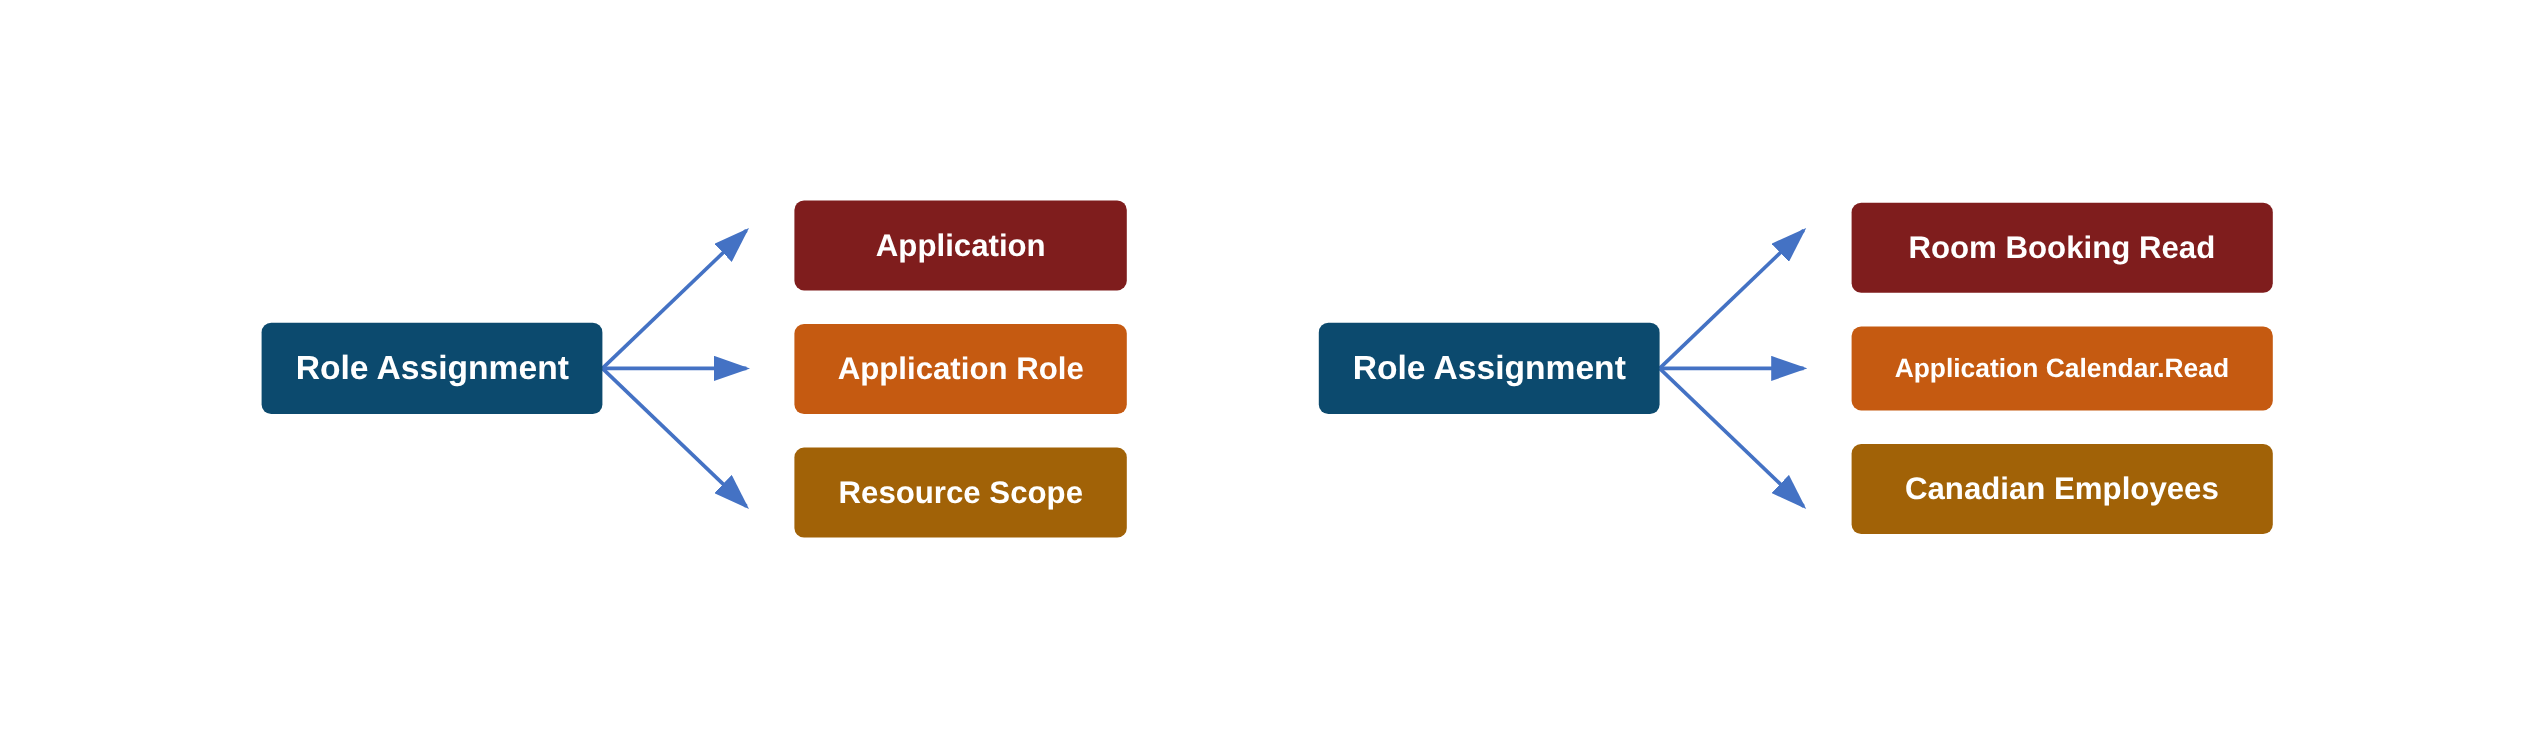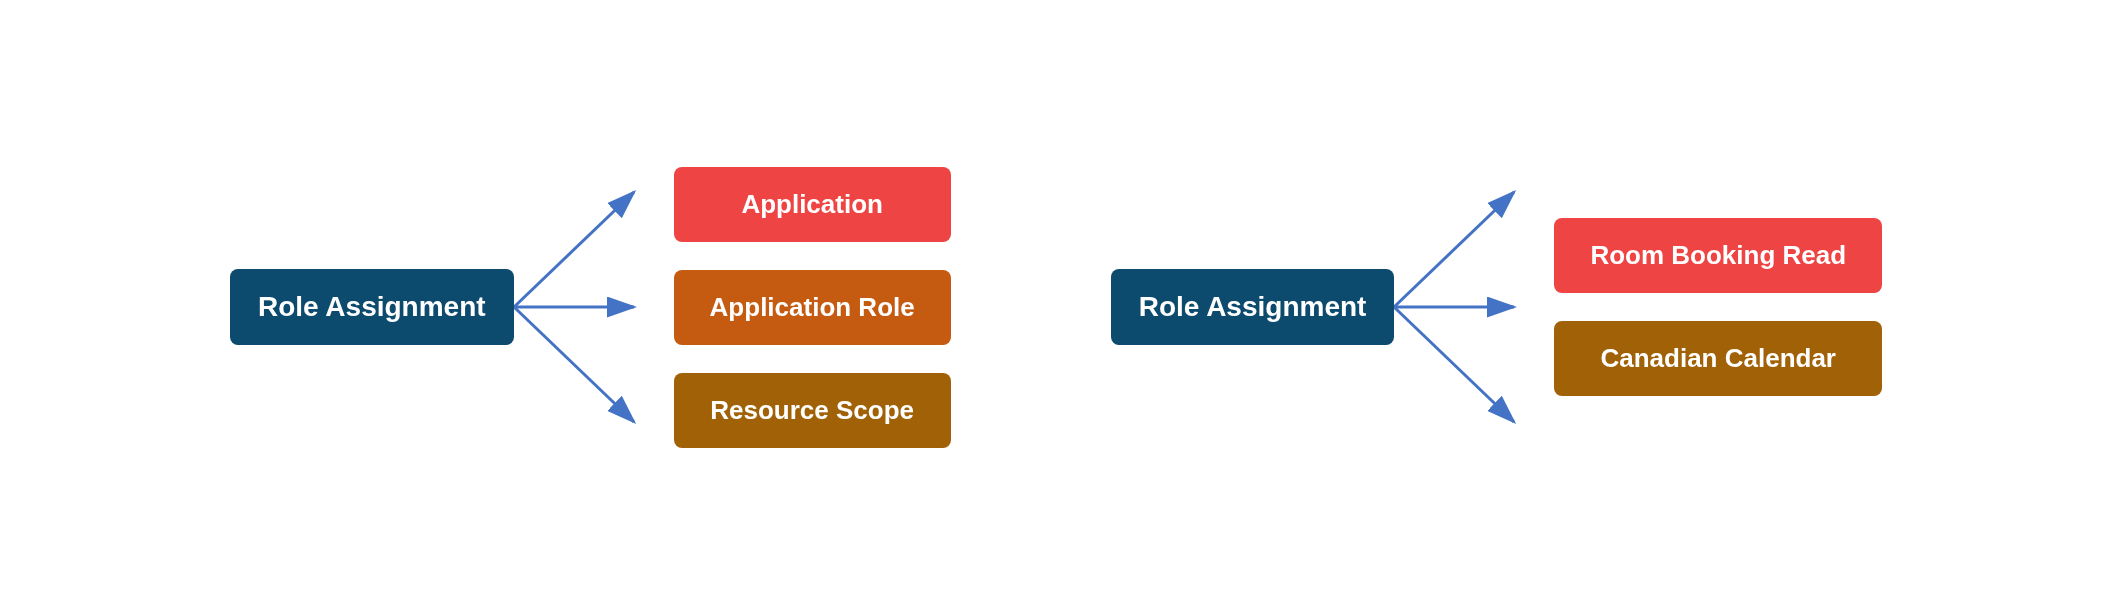--- a/index.html
+++ b/index.html
@@ -56,21 +56,21 @@
       border-radius: 8px;
       color: white;
       font-size: 26px;
       font-weight: 600;
       padding: 22px 36px;
       text-align: center;
       white-space: nowrap;
       min-width: 260px;
     }
 
-    .target-box.yellow { background: #ef4444; }
+    .target-box.yellow { background: #7f1d1d; }
     .target-box.orange { background: #C55A11; text-align: right; }
     .target-box.green  { background: #a16207; }
   </style>
 </head>
 <body>
 
 <div class="diagrams-container">
 
   <div class="diagram" style="position:relative;">
     <div class="source-box">Role Assignment</div>
@@ -106,17 +106,18 @@
           <polygon points="0 0, 10 3.5, 0 7" fill="#4472C4"></polygon>
         </marker>
       </defs>
       <line x1="0" y1="170" x2="120" y2="55" stroke="#4472C4" stroke-width="3" marker-end="url(#arrow2)"></line>
       <line x1="0" y1="170" x2="120" y2="170" stroke="#4472C4" stroke-width="3" marker-end="url(#arrow2)"></line>
       <line x1="0" y1="170" x2="120" y2="285" stroke="#4472C4" stroke-width="3" marker-end="url(#arrow2)"></line>
     </svg>
 
     <div class="targets-col">
       <div class="target-box yellow">Room Booking Read</div>
-      <div class="target-box green">Canadian Calendar</div>
+      <div class="target-box orange" style="font-size:22px;">Application Calendar.Read</div>
+      <div class="target-box green">Canadian Employees</div>
     </div>
   </div>
 
 </div>
 
 </body></html>

